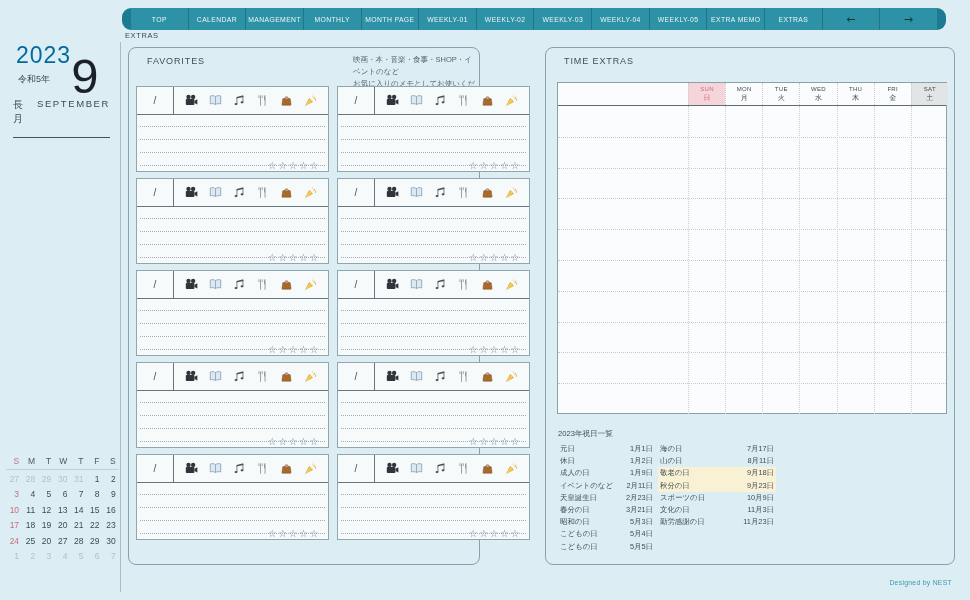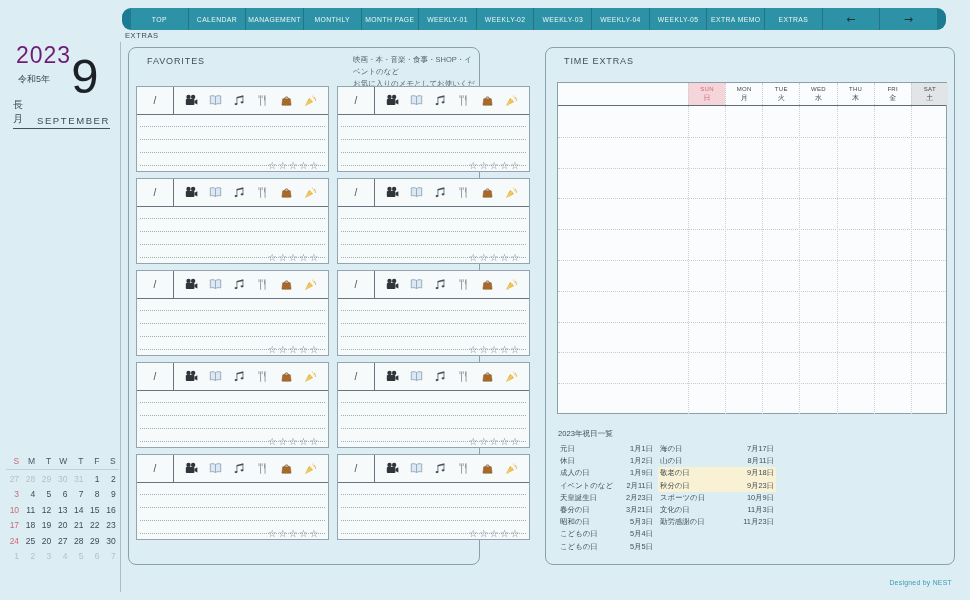--- a/index.html
+++ b/index.html
@@ -16,26 +16,26 @@
   .tabs{flex:1;display:flex;background:var(--accent,#2e92a7)}
   .tab{flex:1;display:flex;align-items:center;justify-content:center;
        color:#edf5f7;font-size:6.8px;letter-spacing:.4px;white-space:nowrap;
        border-left:1px solid rgba(8,64,78,.35);cursor:pointer}
   .tab:first-child{border-left:none}
   .tab.arrow{font-size:11px;color:#14333d;font-family:"DejaVu Sans",sans-serif}
   .page-label{position:absolute;left:125px;top:31px;font-size:7.5px;letter-spacing:.6px;color:#3d4a53}
   .vdivider{position:absolute;left:120px;top:42px;width:1px;height:550px;background:#aebcc3}
 
   
-  .year{position:absolute;left:16px;top:42px;font-size:23px;letter-spacing:1px;color:#701a75}
+  .year{position:absolute;left:16px;top:42px;font-size:23px;letter-spacing:1px;color:#0369a1}
   .era{position:absolute;left:18px;top:73px;font-size:9px;color:#3d4a53}
   .bignum{position:absolute;left:58px;top:52px;width:54px;text-align:center;
           font-size:49px;line-height:1;font-weight:500;color:#1b2127}
-  .month-line{position:absolute;left:13px;top:98px;width:97px;padding-bottom:2px;
-              border-bottom:1.3px solid #44525a;display:flex;align-items:flex-end;gap:13px}
+  .month-line{position:absolute;left:13px;top:98px;width:97px;padding-bottom:11px;
+              border-bottom:1.3px solid #44525a;display:flex;align-items:flex-start;gap:13px}
   .month-jp{font-size:10px;color:#3d4a53}
   .month-en{font-size:9.5px;letter-spacing:1.6px;color:#3d4a53}
 
   
   .minical{position:absolute;left:6px;top:455px;width:113px}
   .mc-row{display:flex}
   .mc-cell{width:16.1px;box-sizing:border-box;text-align:right;padding-right:3px;
            font-size:8.5px;height:15.4px;line-height:15.4px;color:#3f4b53}
   .mc-cell.head{color:#49565e;height:13px;line-height:13px}
   .mc-cell.sun{color:var(--sunday-red,#cb6b78)}

